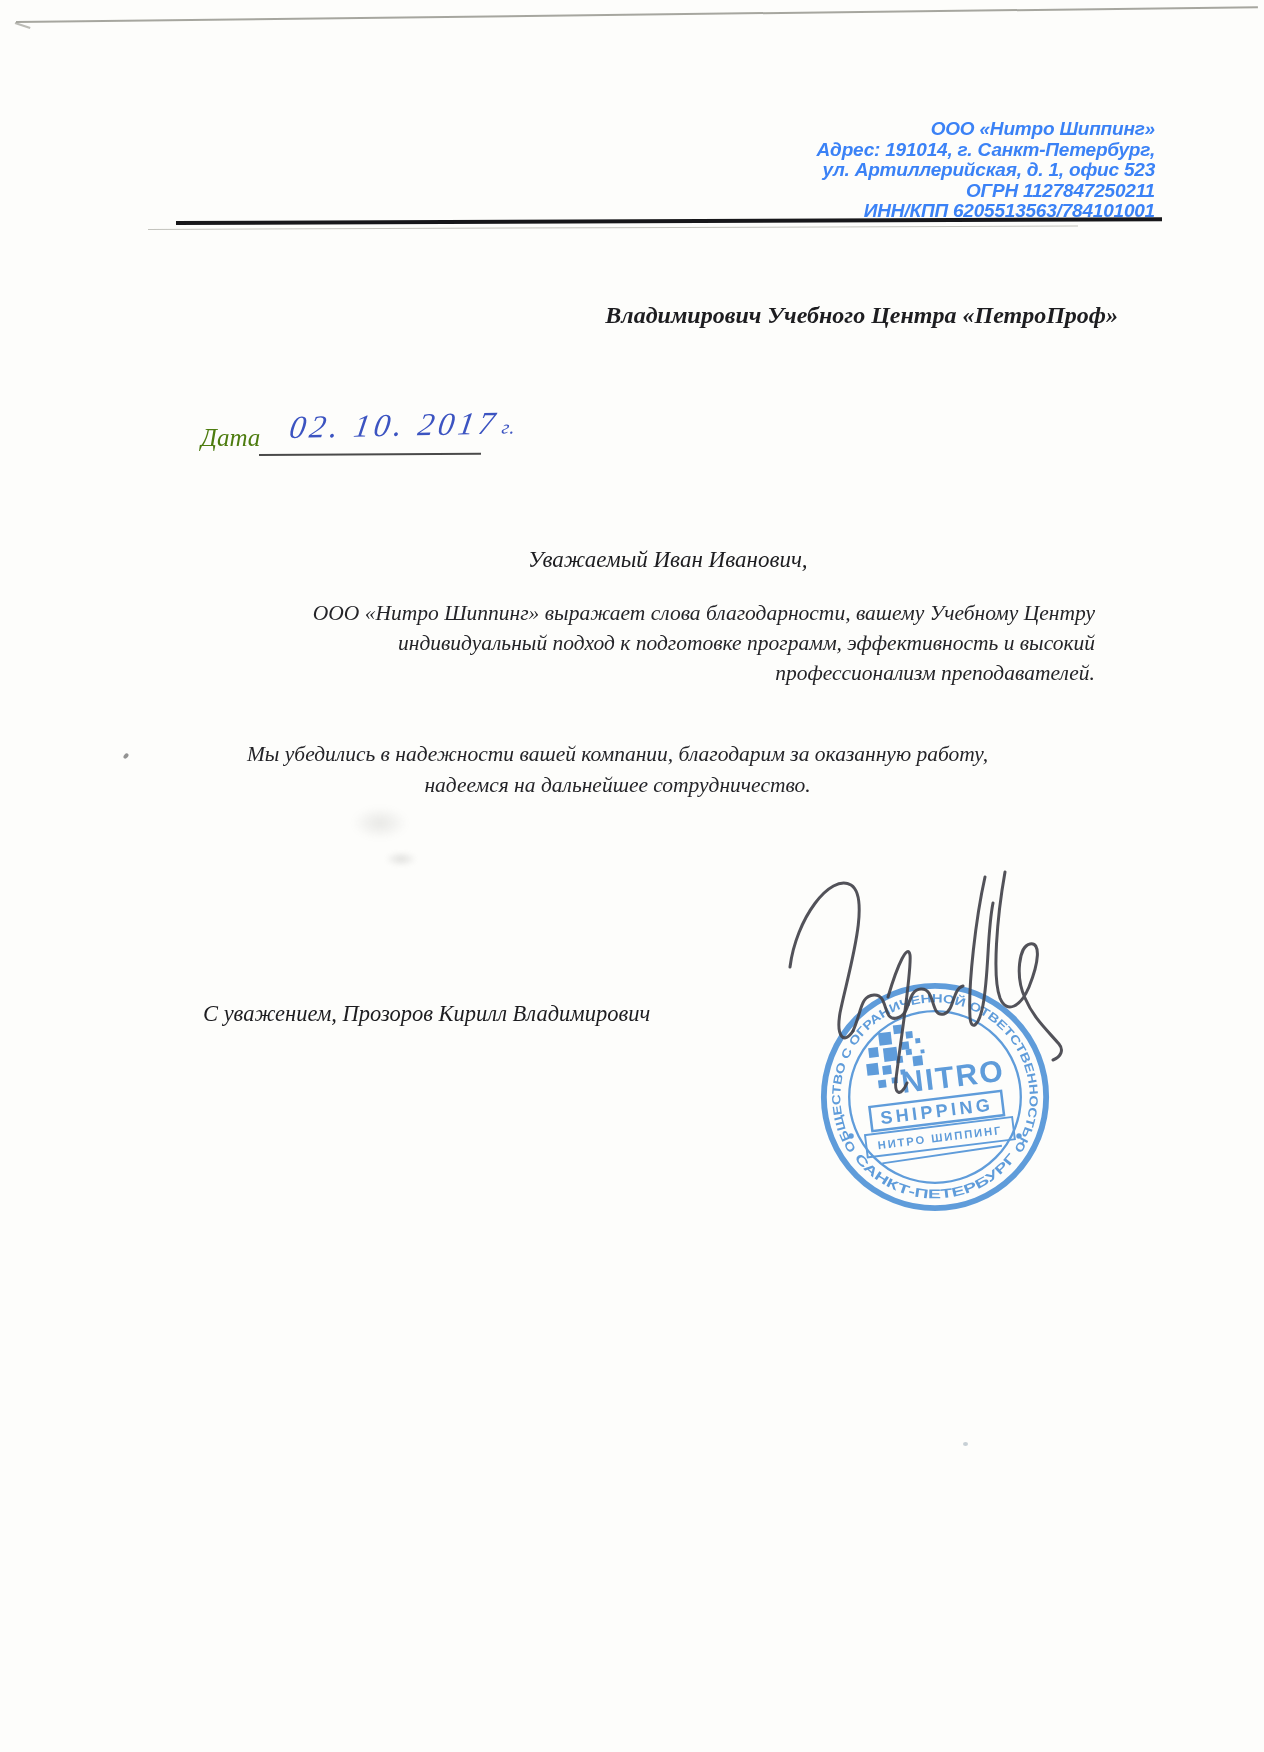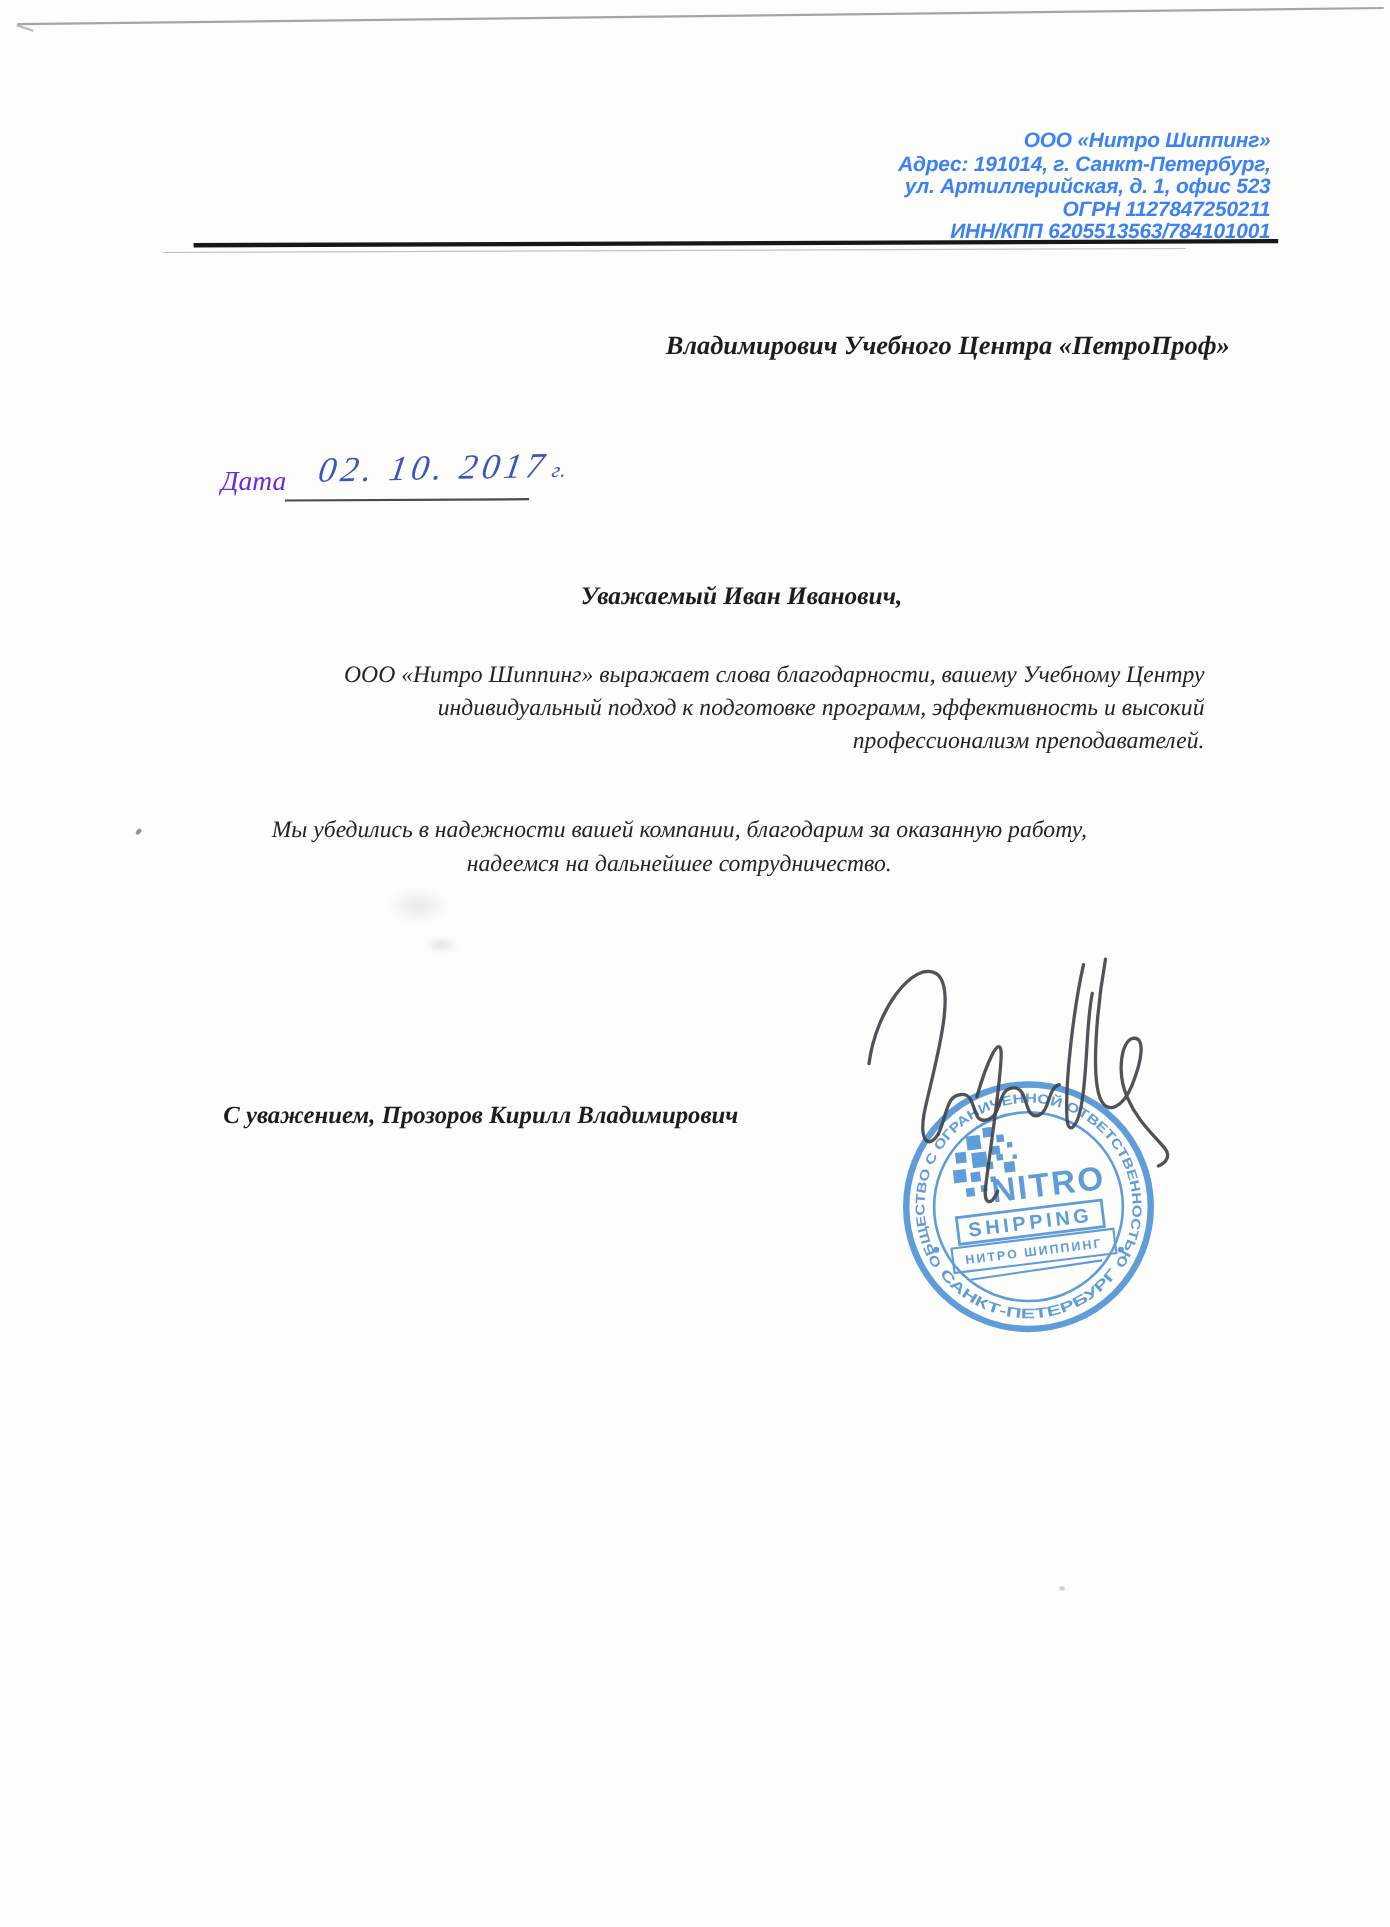--- a/index.html
+++ b/index.html
@@ -31,36 +31,36 @@
   .rule-main{top:221px;left:176px;width:986px;height:4px;background:#17171a;
     transform:rotate(-0.22deg);transform-origin:left center;}
   .rule-echo{top:229px;left:148px;width:930px;height:1px;background:#b4b4ae;
     transform:rotate(-0.22deg);transform-origin:left center;opacity:.8;}
 
   
   .addressee{top:302px;right:146px;font-weight:bold;font-style:italic;
     font-size:24px;color:#1d1d20;}
 
   
-  .date-label{top:424px;left:201px;font-style:italic;font-size:25px;color:#6d28d9;}
+  .date-label{top:424px;left:201px;font-style:italic;font-size:25px;color:#4d7c0f;}
   .date-underline{top:454px;left:259px;width:222px;height:2px;background:#4a4a4a;
     transform:rotate(-0.3deg);transform-origin:left center;}
   .date-hand{top:409px;left:287px;font-style:italic;font-size:32px;
     color:var(--ink-blue,#2c46bd);letter-spacing:4px;white-space:nowrap;
     transform:skewX(-10deg) rotate(-1.2deg);transform-origin:left bottom;opacity:.92;}
   .date-hand .suffix{font-size:19px;letter-spacing:1px;margin-left:4px;}
 
   
-  .salutation{top:529px;left:528px;font-weight:bold;font-style:italic;
+  .salutation{top:547px;left:528px;font-weight:normal;font-style:italic;
     font-size:23px;color:#1d1d20;}
   .para{left:140px;width:955px;text-align:center;font-style:italic;
     font-size:21.5px;line-height:30px;color:#242428;}
   .para-1{top:598px;text-align:right;}
   .para-2{top:739px;line-height:31px;}
-  .signoff{top:1001px;left:203px;font-weight:bold;font-style:italic;
+  .signoff{top:1001px;left:203px;font-weight:normal;font-style:italic;
     font-size:22.5px;color:#1d1d20;}
 
   
   .stamp{left:818px;top:980px;width:234px;height:234px;opacity:.88;}
   .stamp .ring{fill:none;stroke:var(--stamp-blue,#4a8fd6);}
   .stamp .blue-fill{fill:var(--stamp-blue,#4a8fd6);}
   .stamp .blue-line{stroke:var(--stamp-blue,#4a8fd6);fill:none;}
   .stamp text{fill:var(--stamp-blue,#4a8fd6);
     font-family:"Liberation Sans", sans-serif;font-weight:bold;}
 

